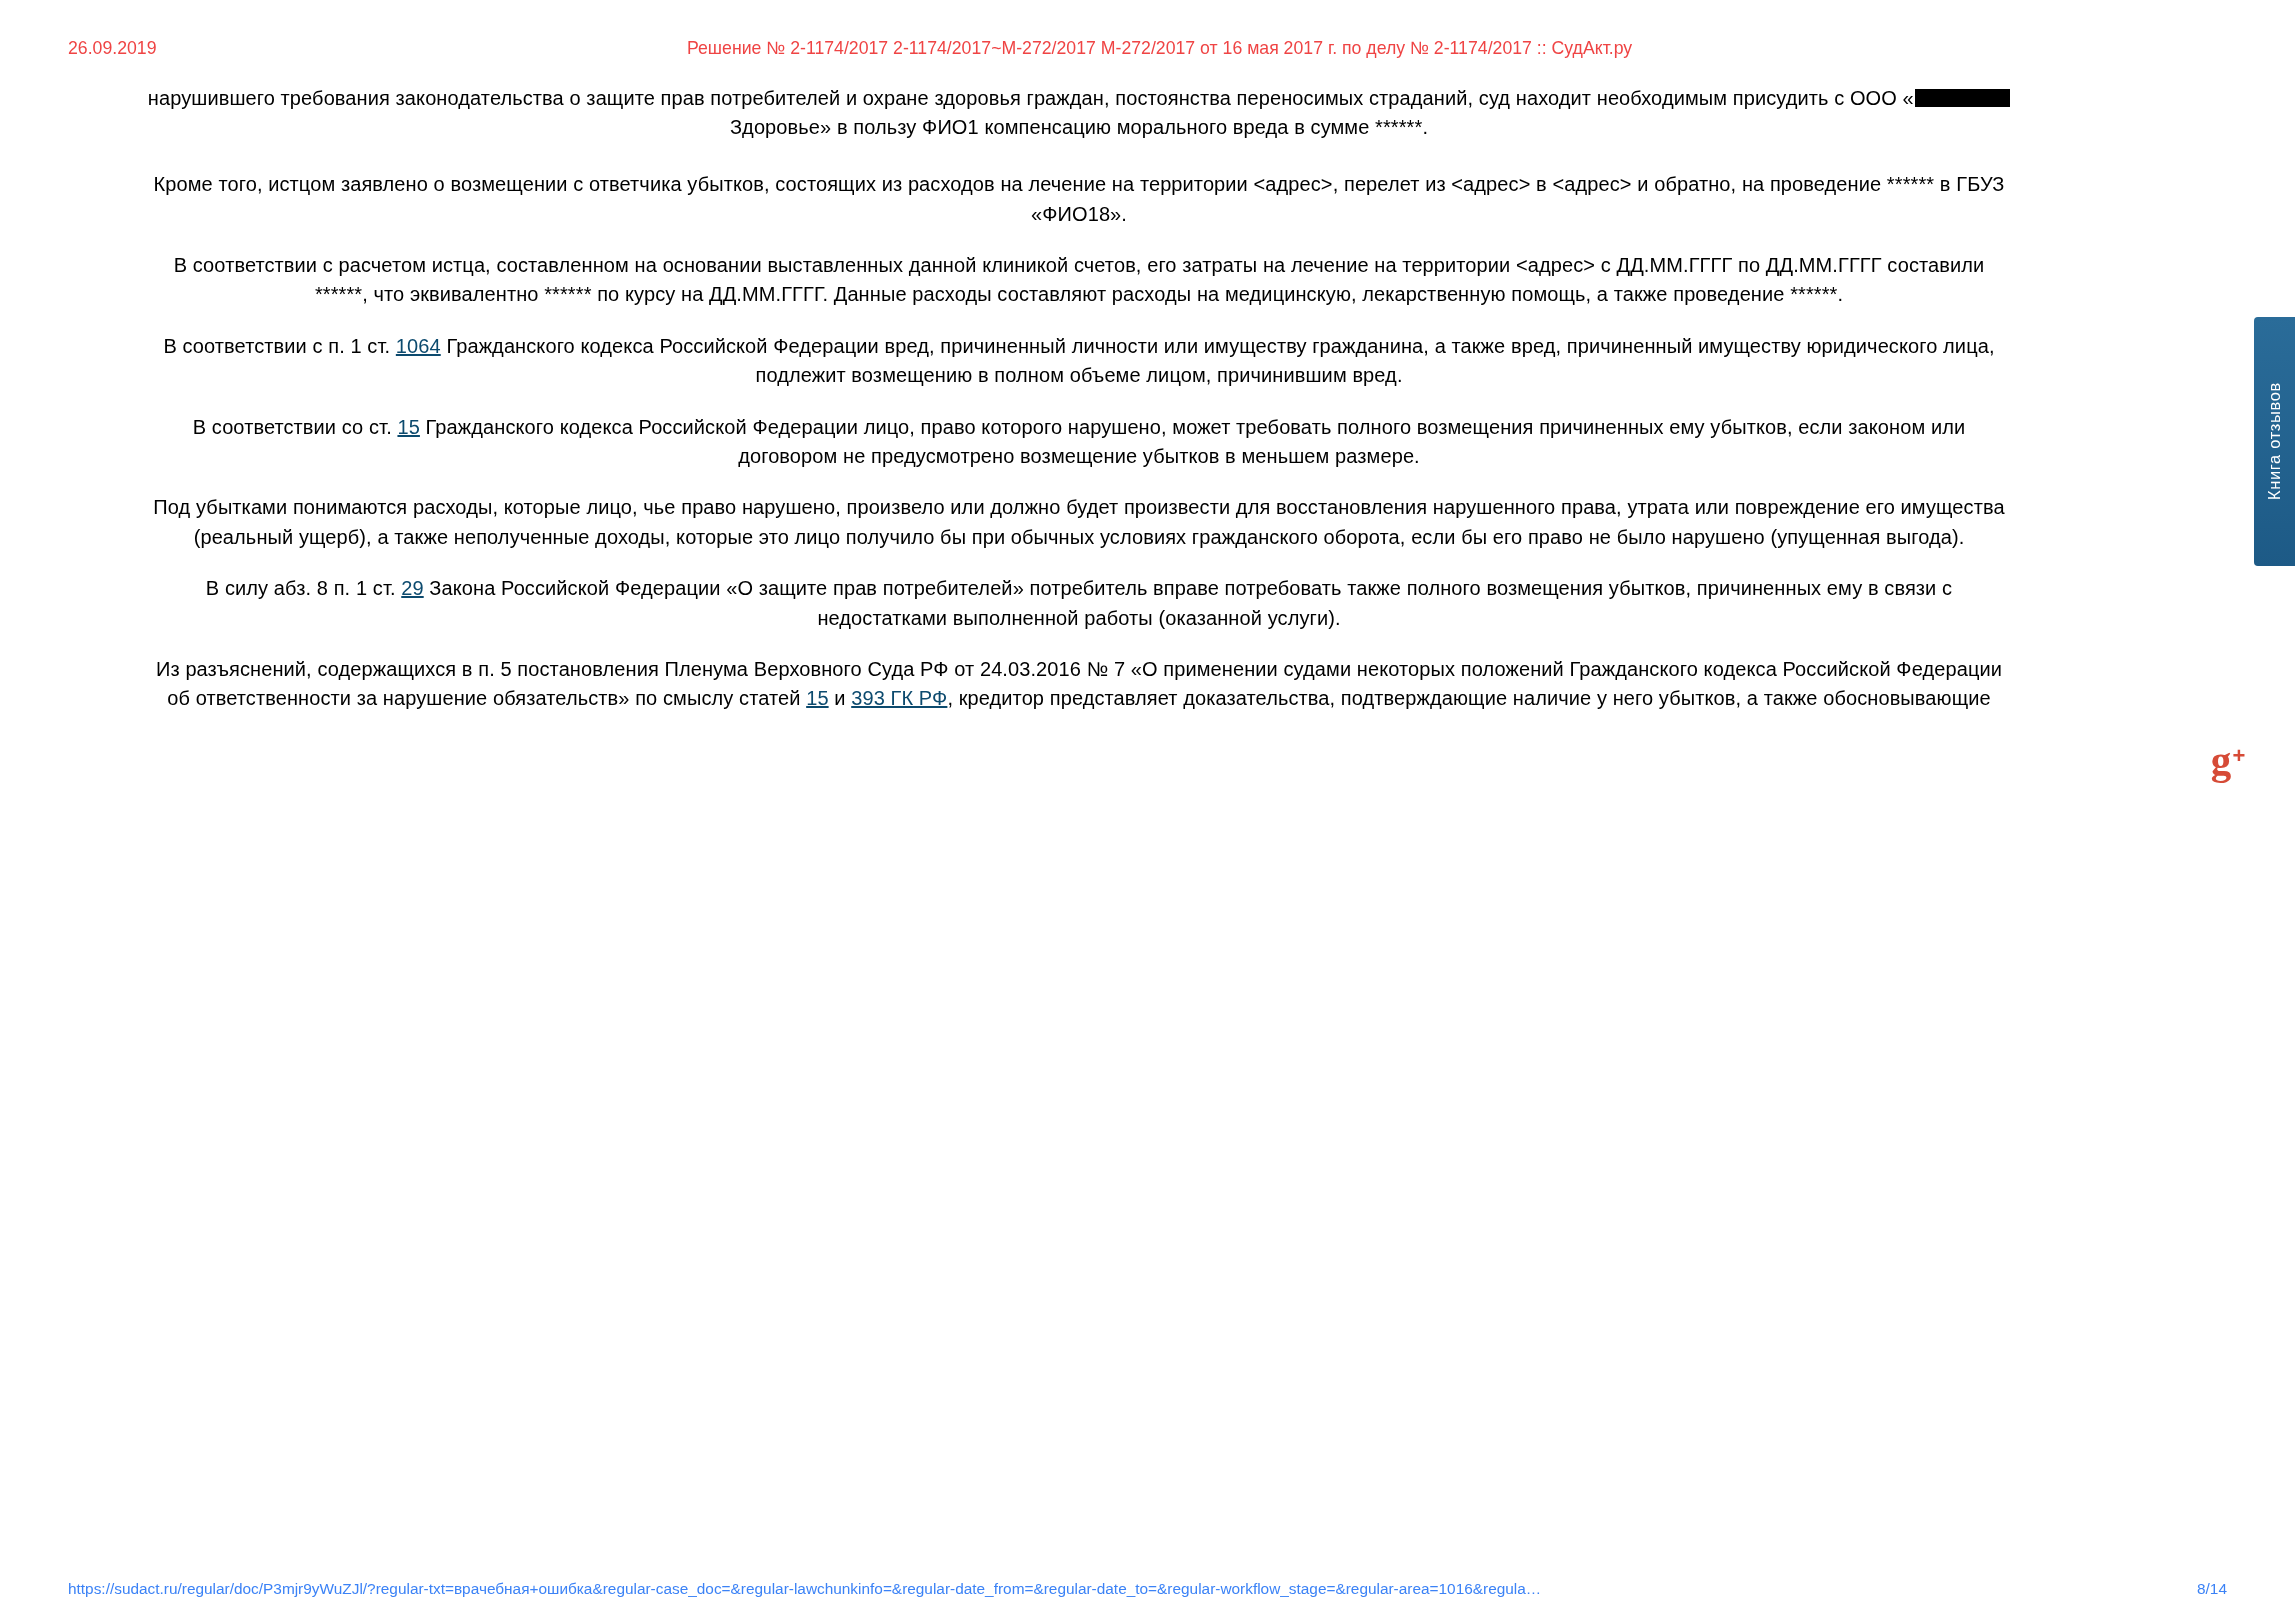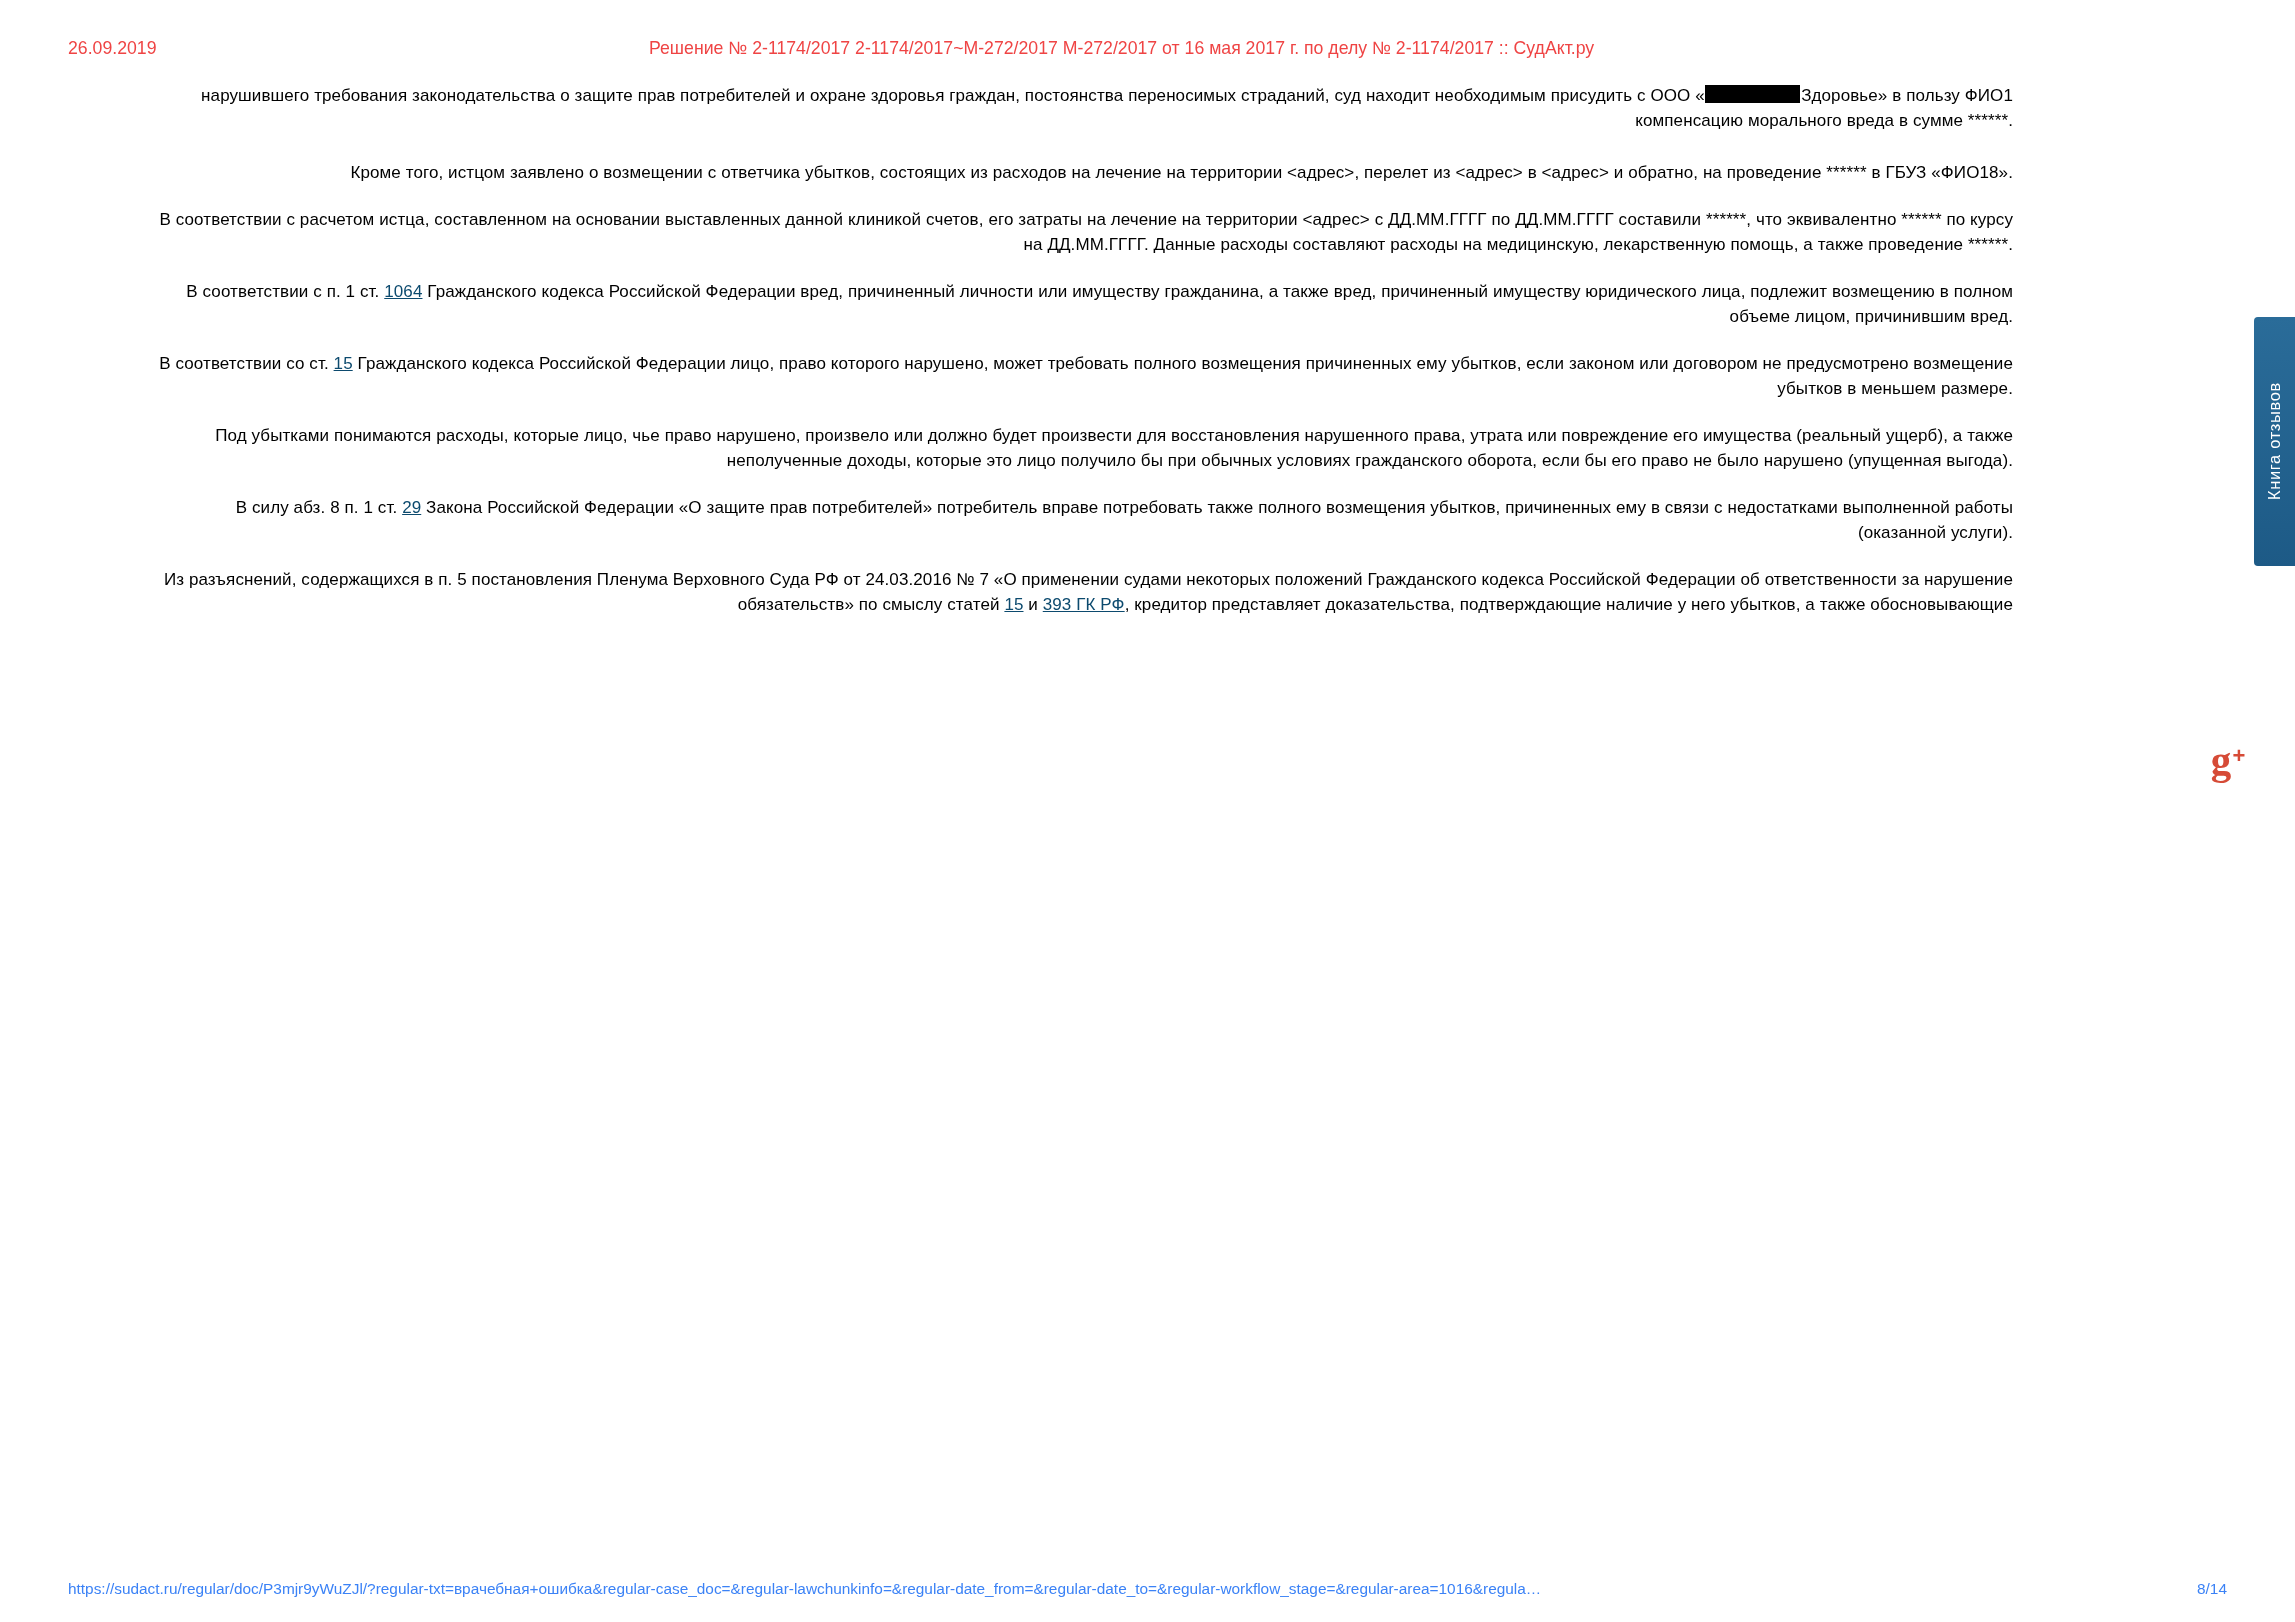--- a/index.html
+++ b/index.html
@@ -27,38 +27,38 @@
     color: #ef4444;
   }
   .header-date {
     position: absolute;
     left: 68px;
     top: 0;
     white-space: nowrap;
   }
   .header-title {
     position: absolute;
-    left: 649px;
+    left: 687px;
     top: 0;
     white-space: nowrap;
     text-align: center;
   }
 
   
   .doc-body {
     position: absolute;
     left: 145px;
     top: 84px;
     width: 1868px;
   }
   .para {
-    font-size: 17px;
+    font-size: 20px;
     line-height: 1.47;
     margin: 0 0 22px 0;
-    text-align: right;
+    text-align: center;
     color: #000000;
     letter-spacing: 0.1px;
   }
   .para.first { margin-bottom: 27.5px; }
   .para .lnk {
     color: #0c4a6e;
     text-decoration: underline;
     cursor: pointer;
   }
   .redaction {

